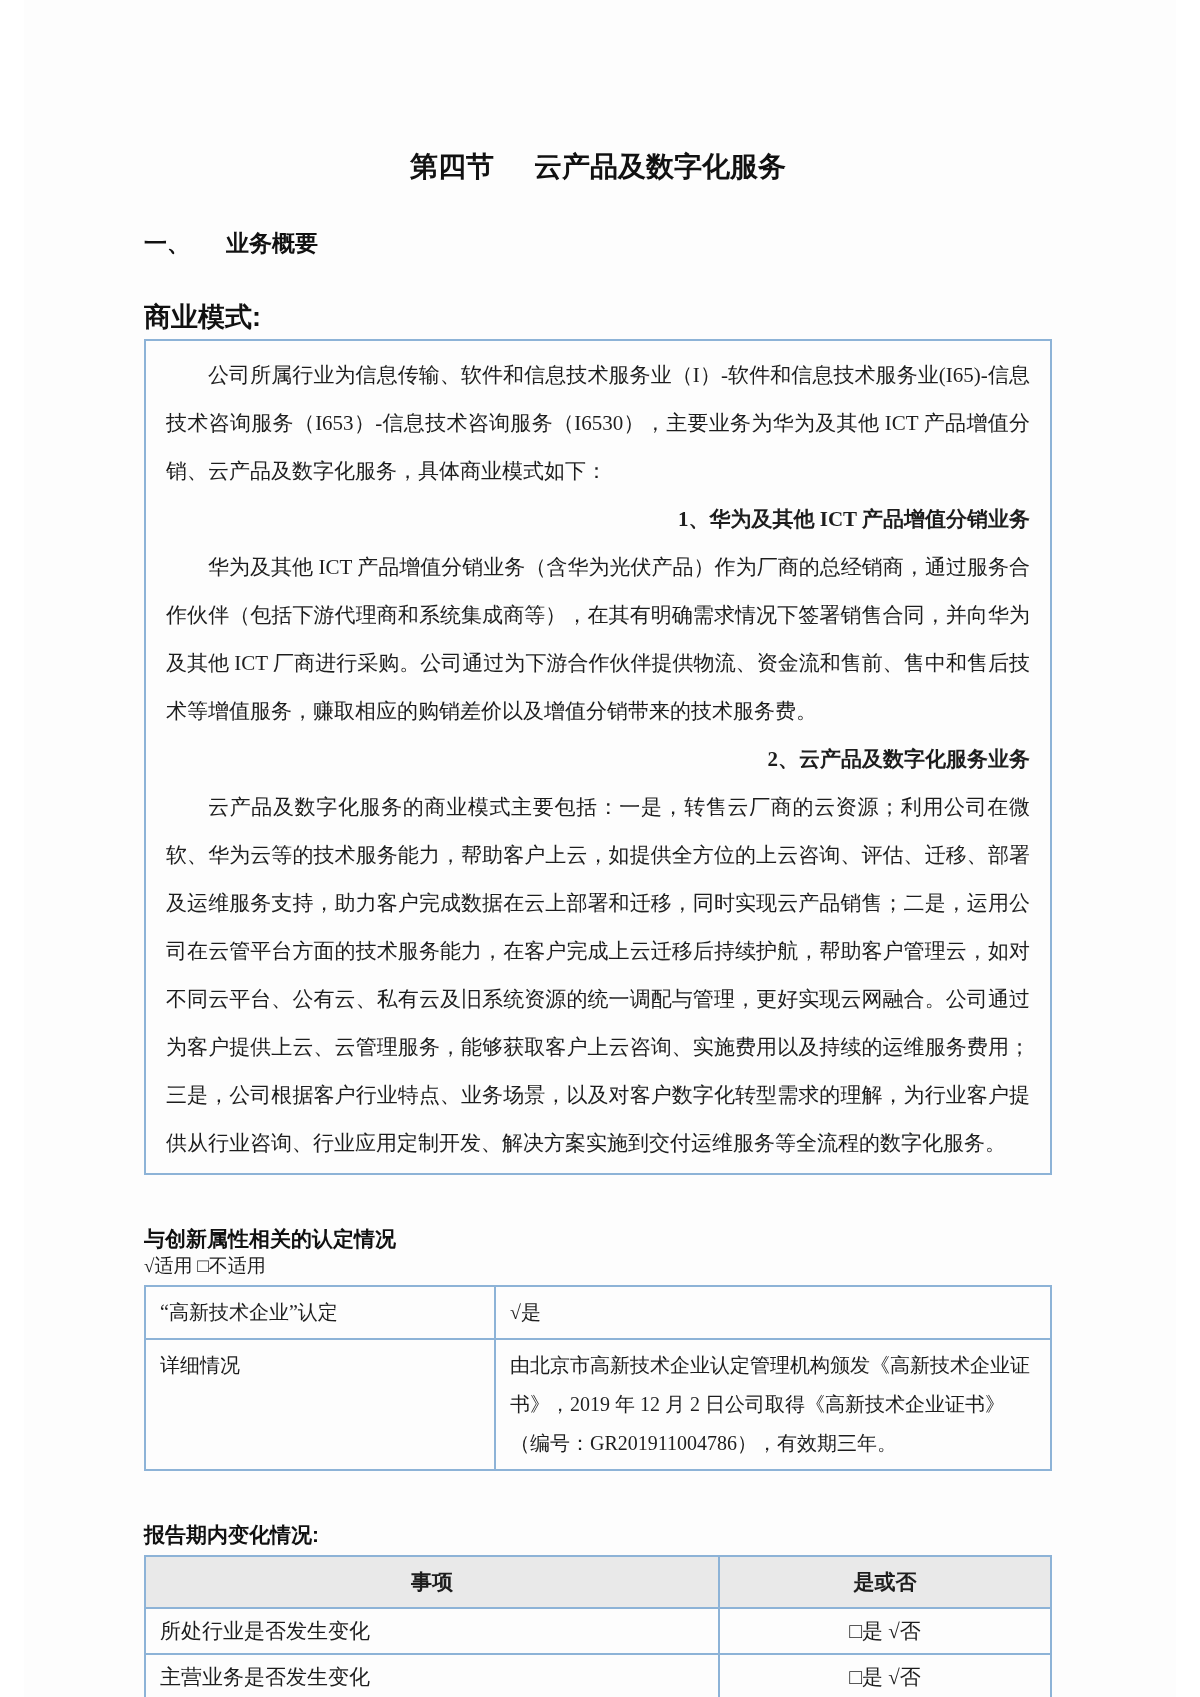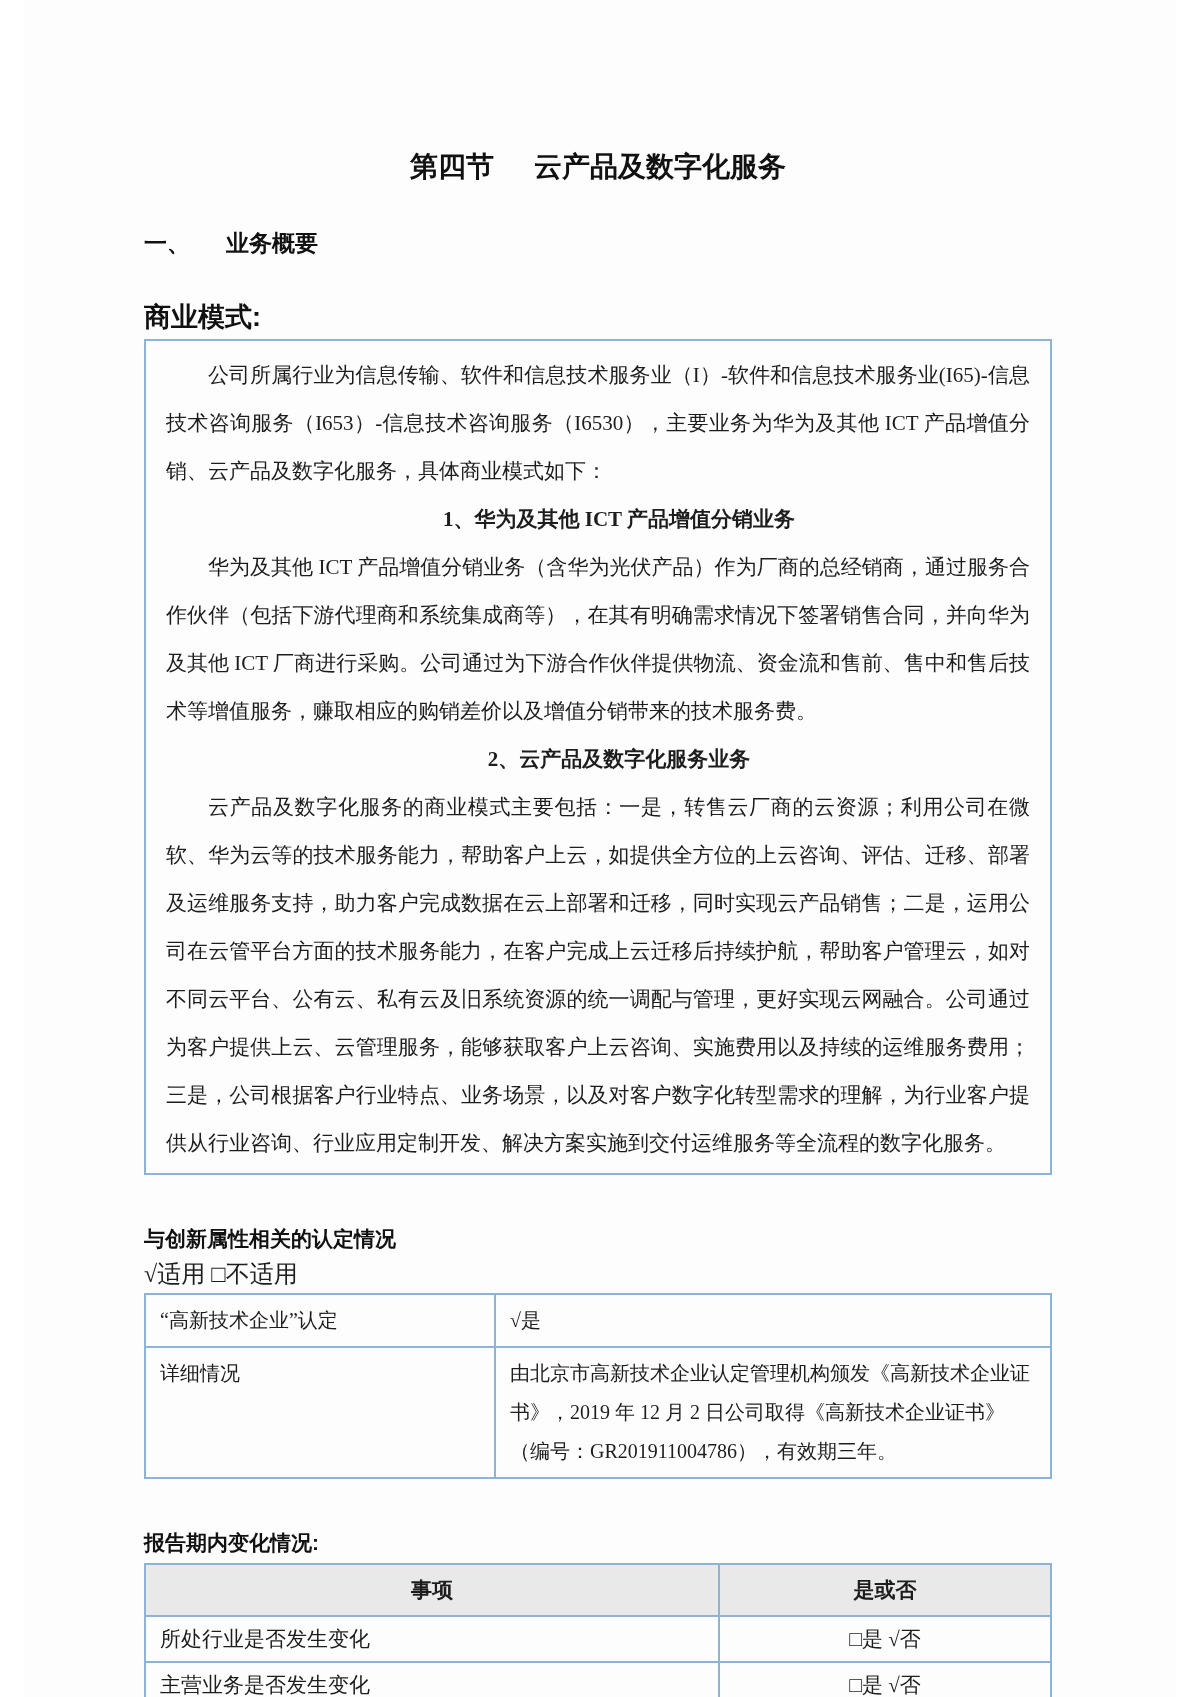--- a/index.html
+++ b/index.html
@@ -57,33 +57,32 @@
     line-height: 48px;
     text-align: justify;
     color: #1d1d1d;
   }
   .bm-box p {
     margin: 0;
     text-indent: 2em;
   }
   .bm-box p.sub {
     font-weight: bold;
-    text-align: center;
+    text-align: right;
   }
   .innov-head {
     margin-top: 50px;
     font-family: "Liberation Sans", "DejaVu Sans", sans-serif;
     font-weight: bold;
     font-size: 21px;
     line-height: 28px;
     color: #111;
   }
   .innov-apply {
-    margin-top: 8px;
-    font-size: 24px;
+    font-size: 19px;
     line-height: 26px;
   }
   table.doc-table {
     width: 100%;
     margin-top: 6px;
     border-collapse: collapse;
     table-layout: fixed;
   }
   table.cert {
     font-size: 20px;

